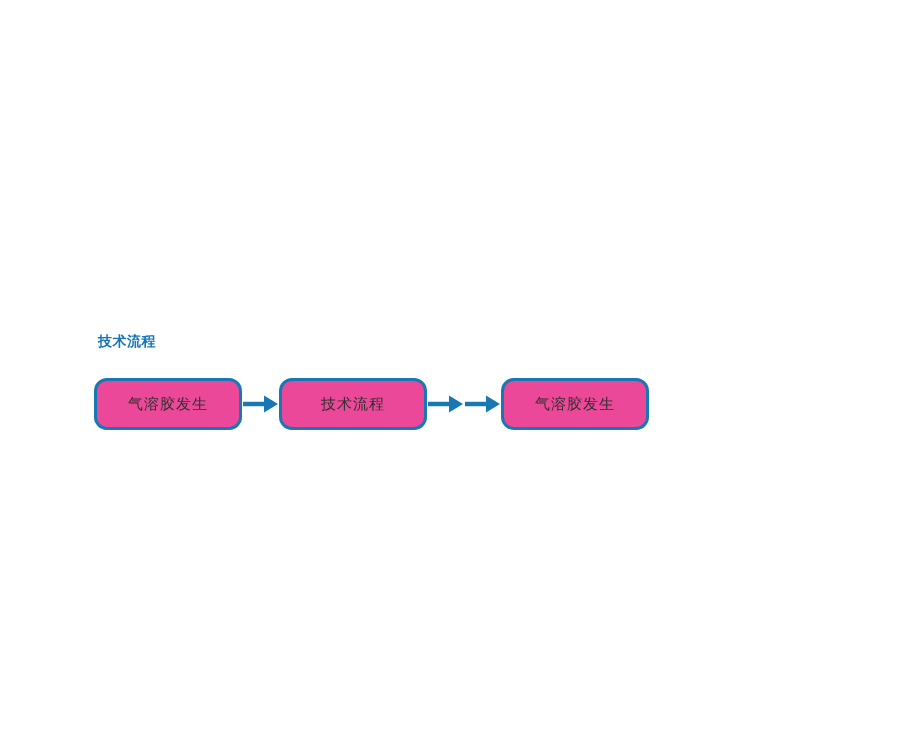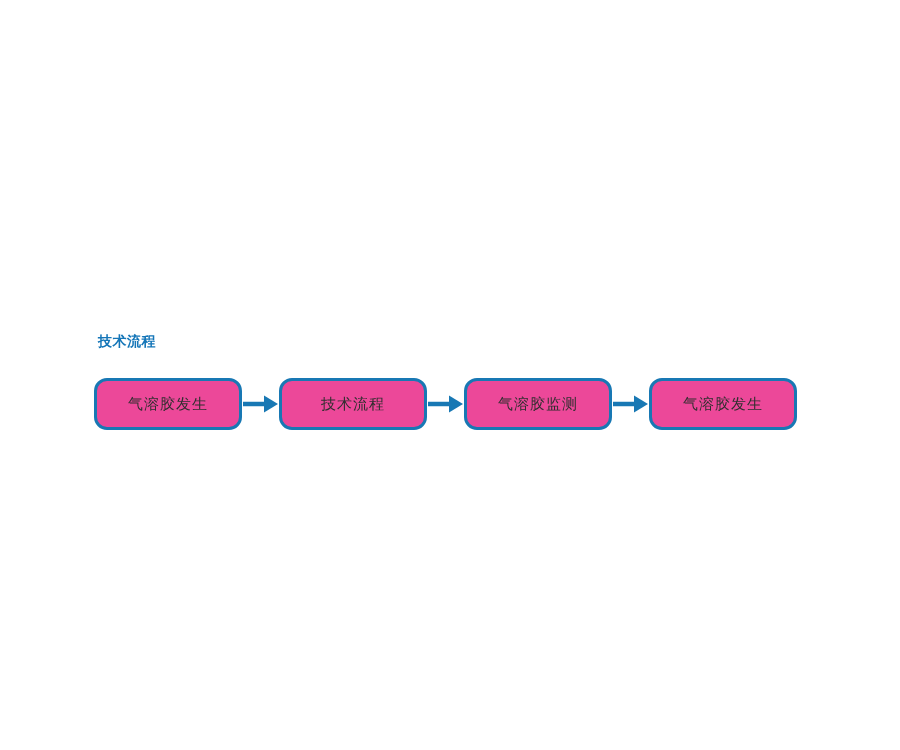--- a/index.html
+++ b/index.html
@@ -75,23 +75,20 @@
 
   <div class="step">
     <span class="step-label">技术流程</span>
   </div>
 
   <svg class="arrow" viewBox="0 0 37 20" xmlns="http://www.w3.org/2000/svg">
     <line x1="1" y1="10" x2="24" y2="10" stroke="#1878b4" stroke-width="4.5"></line>
     <polygon points="22,1.5 36,10 22,18.5" fill="#1878b4"></polygon>
   </svg>
 
-  <div class="step">
-    <span class="step-label">气溶胶监测</span>
-  </div>
 
   <svg class="arrow" viewBox="0 0 37 20" xmlns="http://www.w3.org/2000/svg">
     <line x1="1" y1="10" x2="24" y2="10" stroke="#1878b4" stroke-width="4.5"></line>
     <polygon points="22,1.5 36,10 22,18.5" fill="#1878b4"></polygon>
   </svg>
 
   <div class="step">
     <span class="step-label">气溶胶发生</span>
   </div>
 

